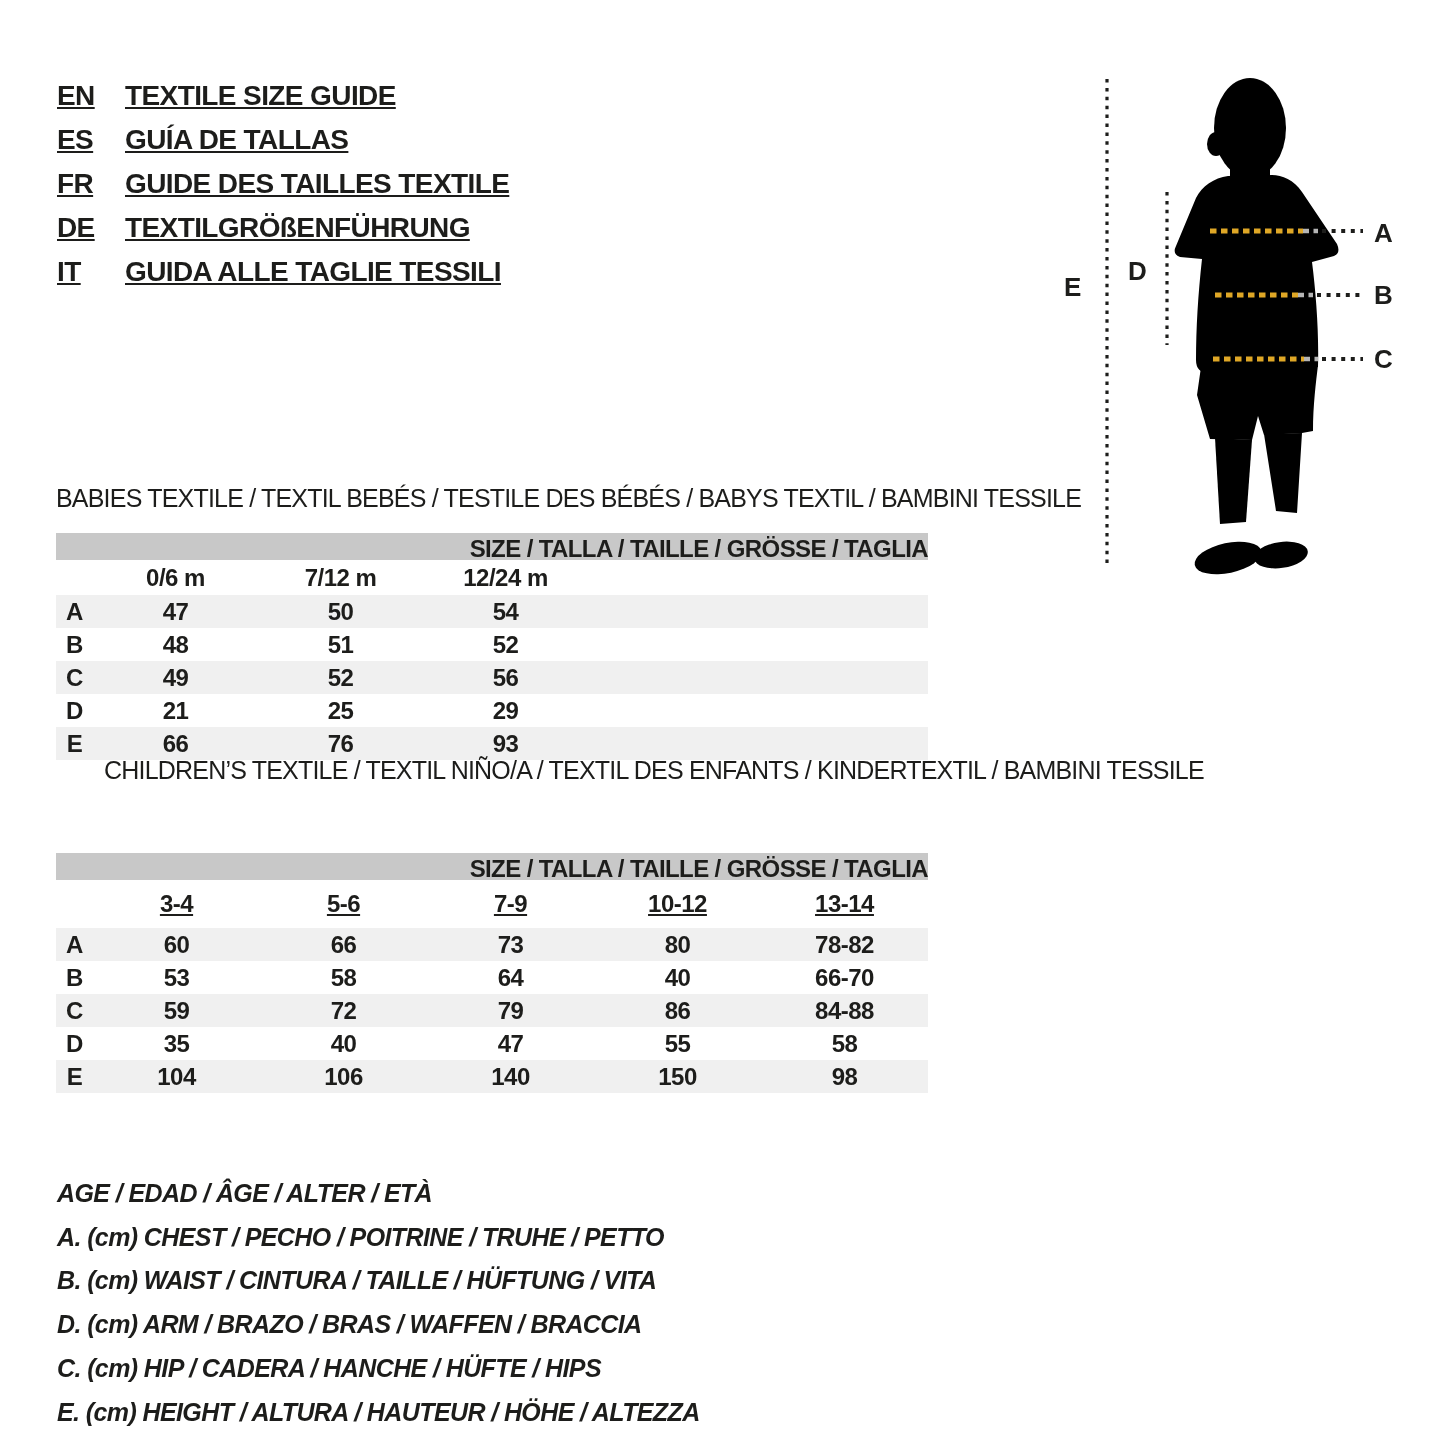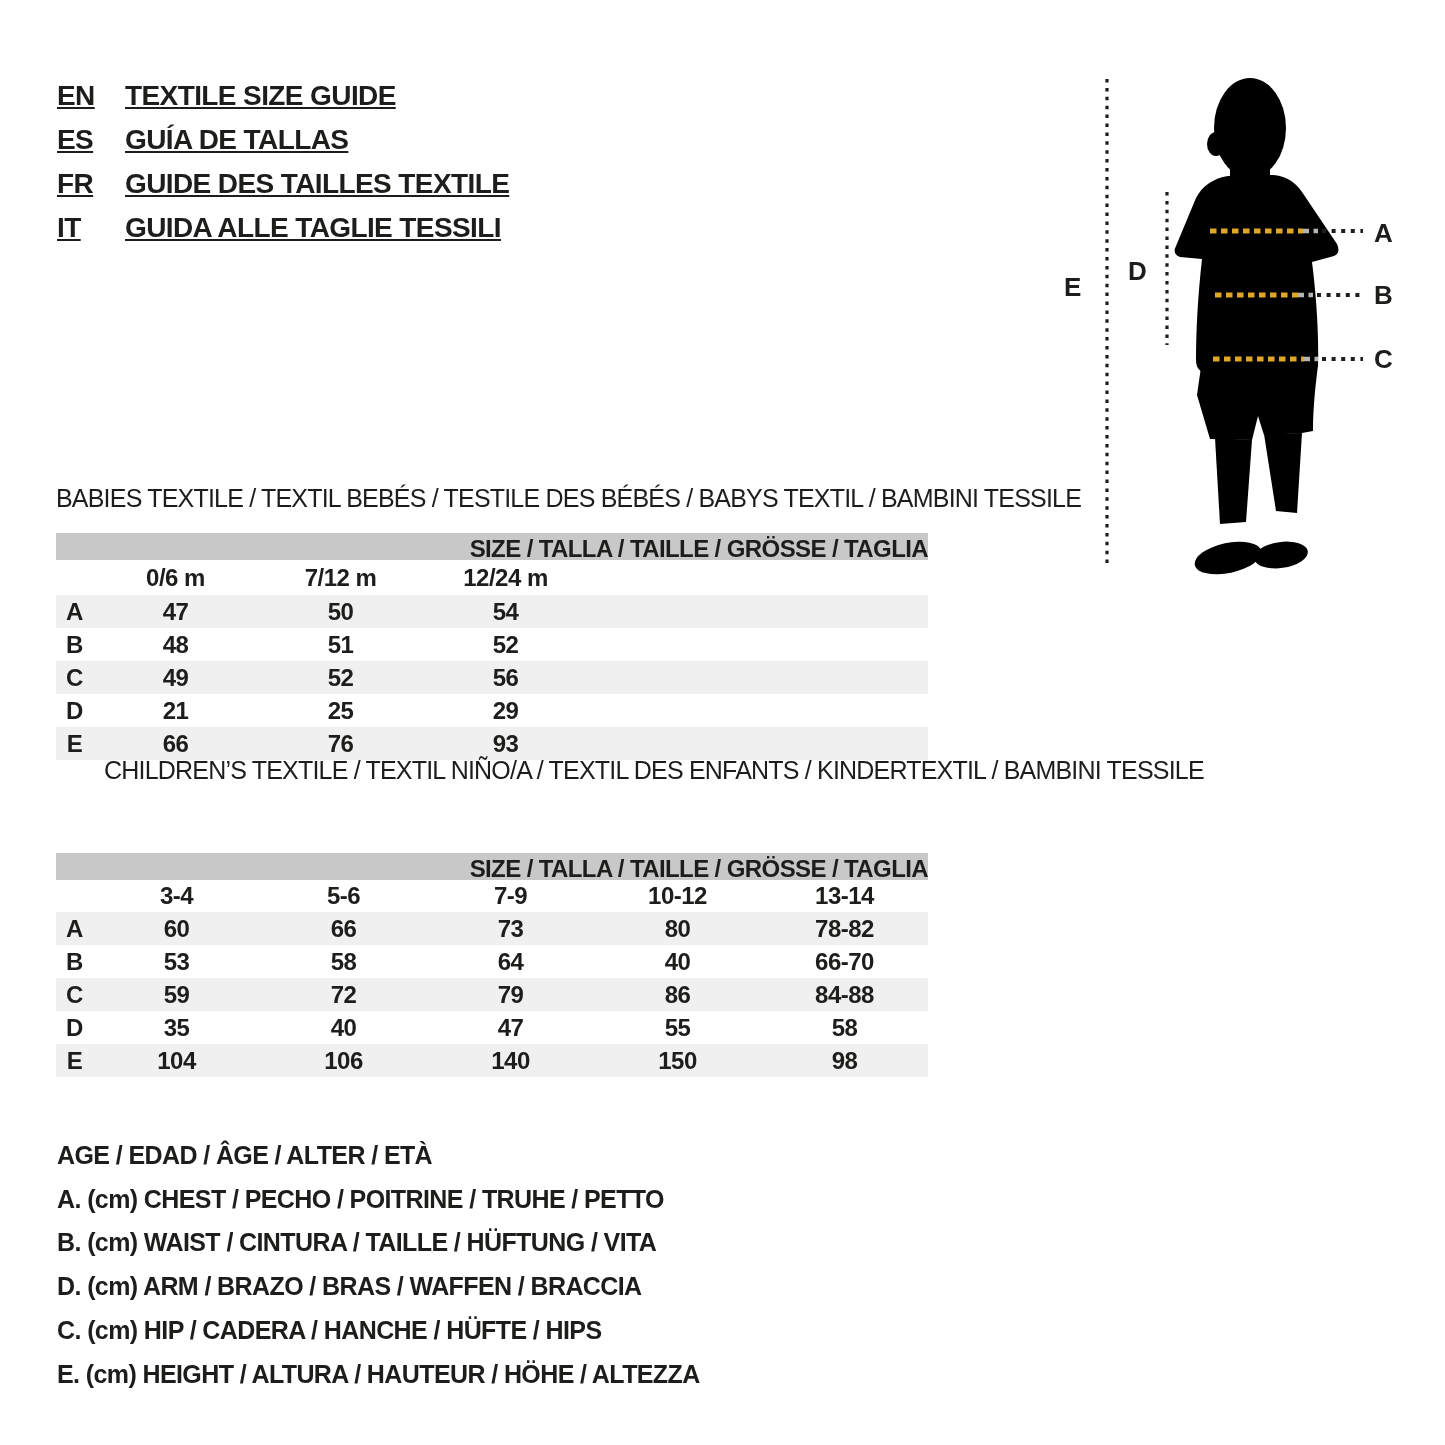--- a/index.html
+++ b/index.html
@@ -28,21 +28,21 @@
   table.size-table th, table.size-table td {
     font-size:24px; font-weight:bold; text-align:center; letter-spacing:-0.5px;
     vertical-align:middle; padding:0;
   }
   table.size-table thead tr { height:35px; }
   table.size-table tbody tr { height:33px; }
   table.size-table tbody tr.stripe { background:#f0f0f0; }
   td.rl, th.rl { text-align:left; padding-left:6px; width:37px; }
 
   
-  .legend-block { left:57px; top:1134px; }
+  .legend-block { left:57px; top:1172px;font-style:italic; }
   .legend-line { line-height:43.7px; font-size:25px; font-weight:bold;
     letter-spacing:-0.6px; white-space:nowrap; }
 
   
   .fig-label { font-size:26px; font-weight:bold; }
   .dotline { stroke:#1d1d1b; stroke-width:3.2; stroke-dasharray:3.5 5.4; fill:none; }
   .measure-yellow { stroke:#dfa726; stroke-width:5; stroke-dasharray:6.5 4.5; fill:none; }
   .measure-gray { stroke:#b5b5b5; stroke-width:4.5; stroke-dasharray:6 4.5; fill:none; }
   .measure-black { stroke:#1d1d1b; stroke-width:4; stroke-dasharray:4 5.6; fill:none; }
 </style>
@@ -56,20 +56,24 @@
       <span class="lang-code">EN</span>
       <span class="lang-title">TEXTILE SIZE GUIDE</span>
     </div>
     <div class="lang-row">
       <span class="lang-code">ES</span>
       <span class="lang-title">GUÍA DE TALLAS</span>
     </div>
     <div class="lang-row">
       <span class="lang-code">FR</span>
       <span class="lang-title">GUIDE DES TAILLES TEXTILE</span>
+    </div>
+    <div class="lang-row">
+      <span class="lang-code">DE</span>
+      <span class="lang-title">TEXTILGRÖßENFÜHRUNG</span>
     </div>
     <div class="lang-row">
       <span class="lang-code">IT</span>
       <span class="lang-title">GUIDA ALLE TAGLIE TESSILI</span>
     </div>
   </div>
 
   <svg class="abs" style="left:1050px; top:60px;" width="360" height="520" viewBox="0 0 360 520">
 
     <line class="dotline" x1="57" y1="19" x2="57" y2="503"></line>
@@ -211,21 +215,21 @@
     <table class="size-table">
       <colgroup>
           <col style="width:37px">
           <col style="width:167px">
           <col style="width:167px">
           <col style="width:167px">
           <col style="width:167px">
           <col style="width:167px">
         </colgroup>
       <thead>
-        <tr style="height:32px;">
+        <tr style="height:48px;text-decoration:underline;">
           <th class="rl"></th>
           <th>3-4</th>
           <th>5-6</th>
           <th>7-9</th>
           <th>10-12</th>
           <th>13-14</th>
         </tr>
       </thead>
       <tbody>
         <tr class="stripe">

